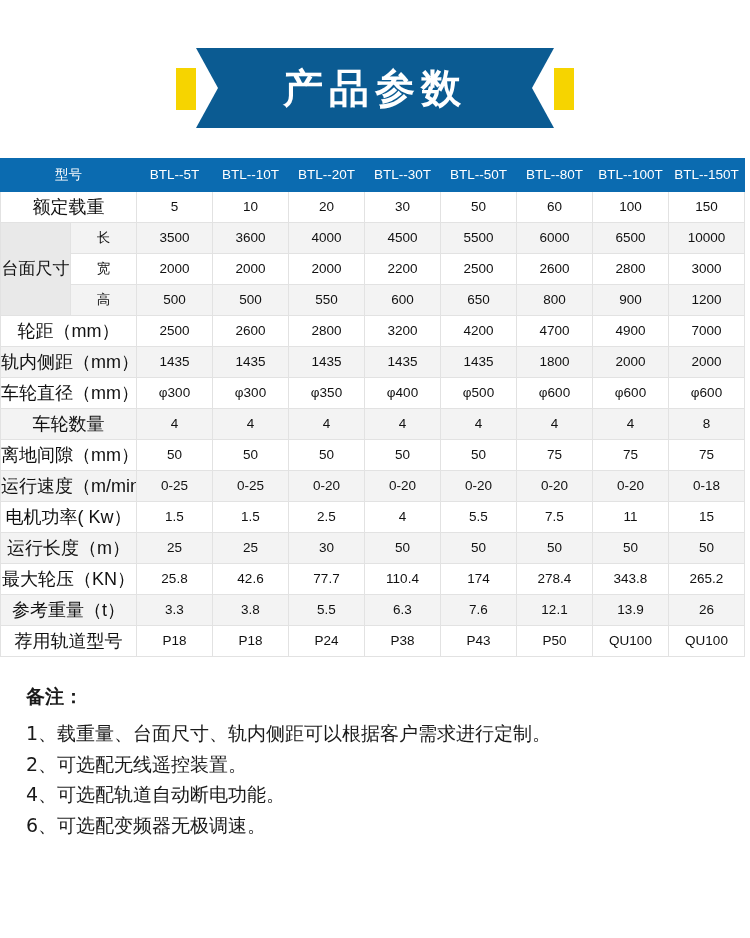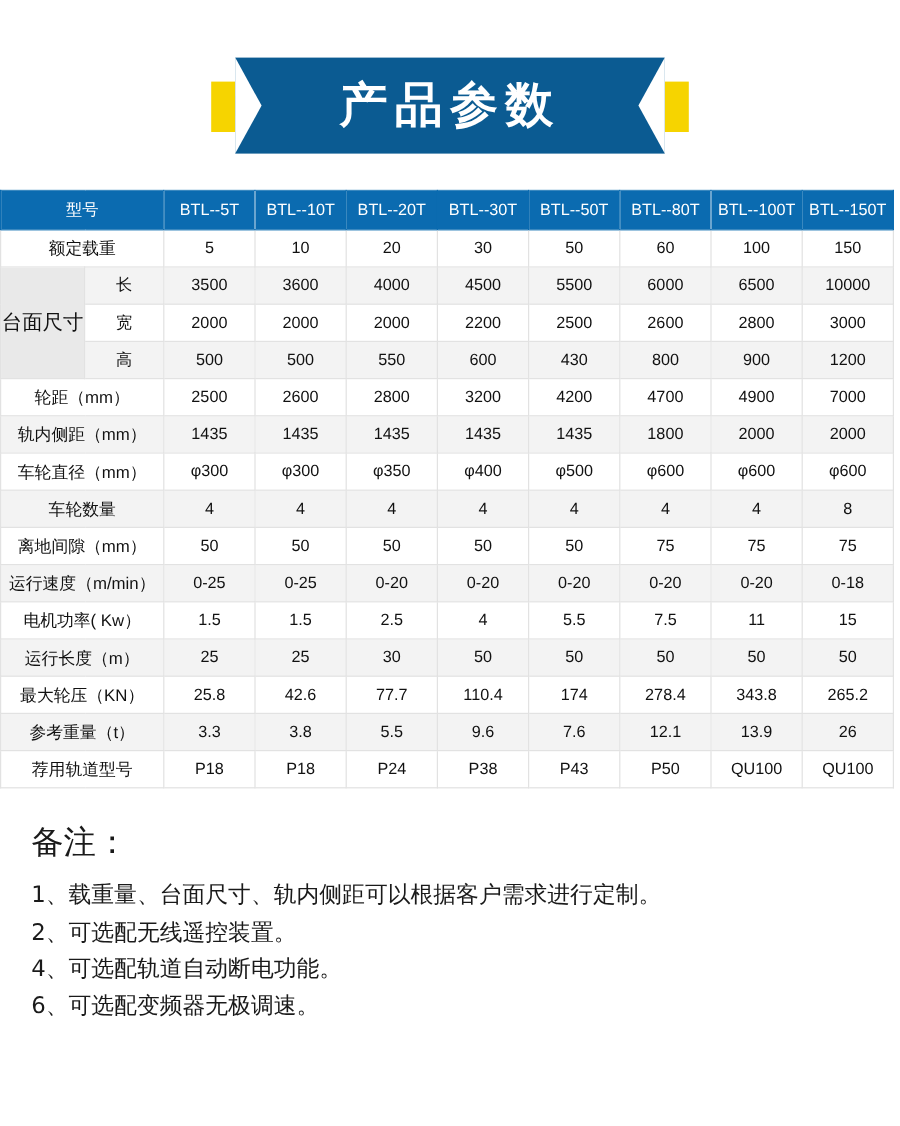--- a/index.html
+++ b/index.html
@@ -111,21 +111,21 @@
     font-weight: normal;
     font-size: 13.5px;
     border-color: #0b6bb0;
     height: 32px;
     line-height: 32px;
   }
   table.spec tbody tr.odd td { background: #ffffff; }
   table.spec tbody tr.even td { background: #f3f3f3; }
   td.label {
     color: #111;
-    font-size: 14px;
+    font-size: 18px;
   }
   td.group-label {
     background: #e9e9e9 !important;
     font-size: 17px;
   }
   td.sub-label {
     font-size: 13.5px;
   }
   col.c-label { width: 70px; }
   col.c-sub   { width: 66px; }
@@ -133,22 +133,22 @@
 
   
   .notes {
     padding: 24px 18px 10px 26px;
     font-size: 19px;
     line-height: 1.62;
     color: #1a1a1a;
     font-family: "DejaVu Sans", "Liberation Sans", sans-serif;
   }
   .notes-title {
-    font-size: 27px;
-    font-weight: normal;
+    font-size: 19px;
+    font-weight: bold;
     margin-bottom: 6px;
   }
   .note-line {
     white-space: nowrap;
   }
 </style>
 </head>
 <body>
 
 <div class="page">
@@ -227,21 +227,21 @@
           <td>2800</td>
           <td>3000</td>
         </tr>
 
         <tr class="even">
           <td class="sub-label">高</td>
           <td>500</td>
           <td>500</td>
           <td>550</td>
           <td>600</td>
-          <td>430</td>
+          <td>650</td>
           <td>800</td>
           <td>900</td>
           <td>1200</td>
         </tr>
 
         <tr class="odd">
           <td class="label" colspan="2">轮距（mm）</td>
           <td>2500</td>
           <td>2600</td>
           <td>2800</td>
@@ -346,21 +346,21 @@
           <td>278.4</td>
           <td>343.8</td>
           <td>265.2</td>
         </tr>
 
         <tr class="even">
           <td class="label" colspan="2">参考重量（t）</td>
           <td>3.3</td>
           <td>3.8</td>
           <td>5.5</td>
-          <td>9.6</td>
+          <td>6.3</td>
           <td>7.6</td>
           <td>12.1</td>
           <td>13.9</td>
           <td>26</td>
         </tr>
 
         <tr class="odd">
           <td class="label" colspan="2">荐用轨道型号</td>
           <td>P18</td>
           <td>P18</td>

